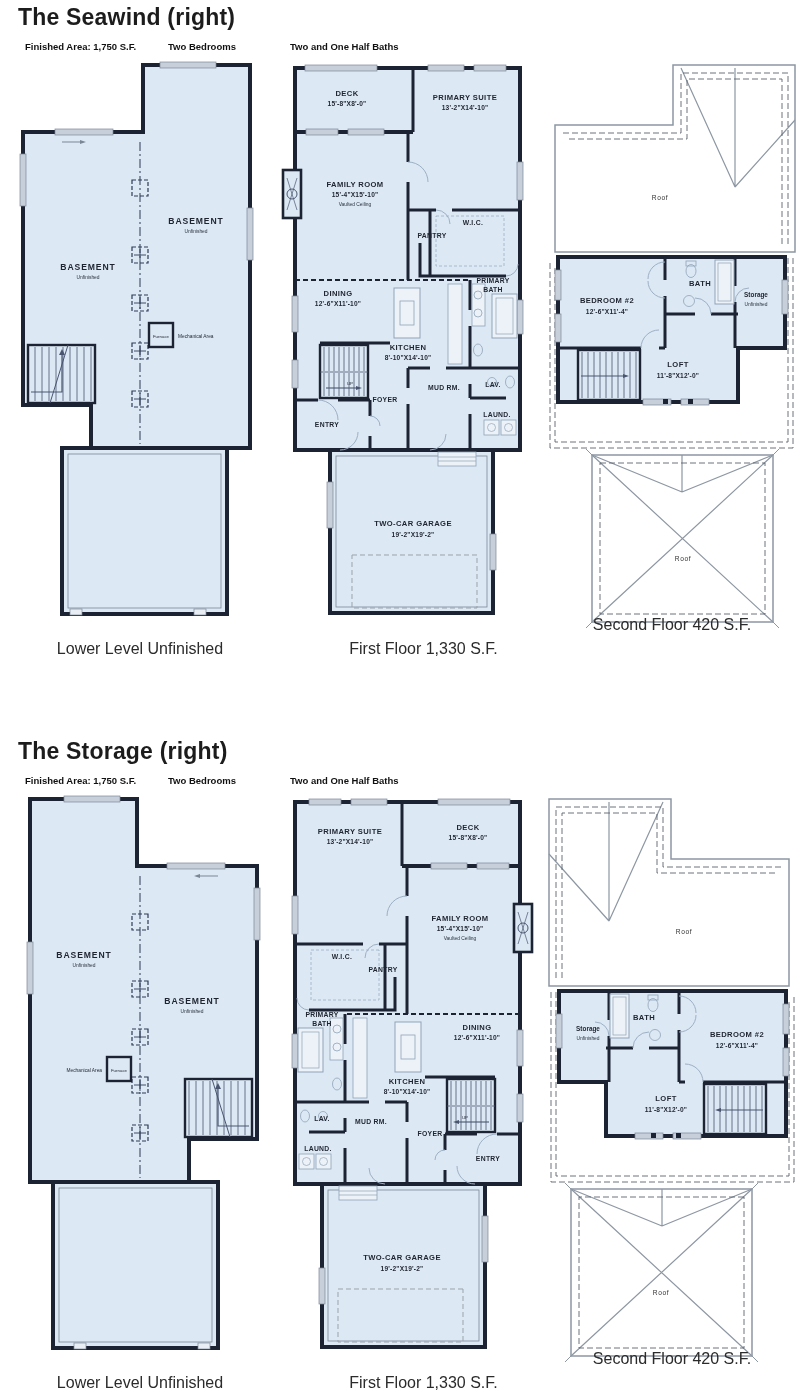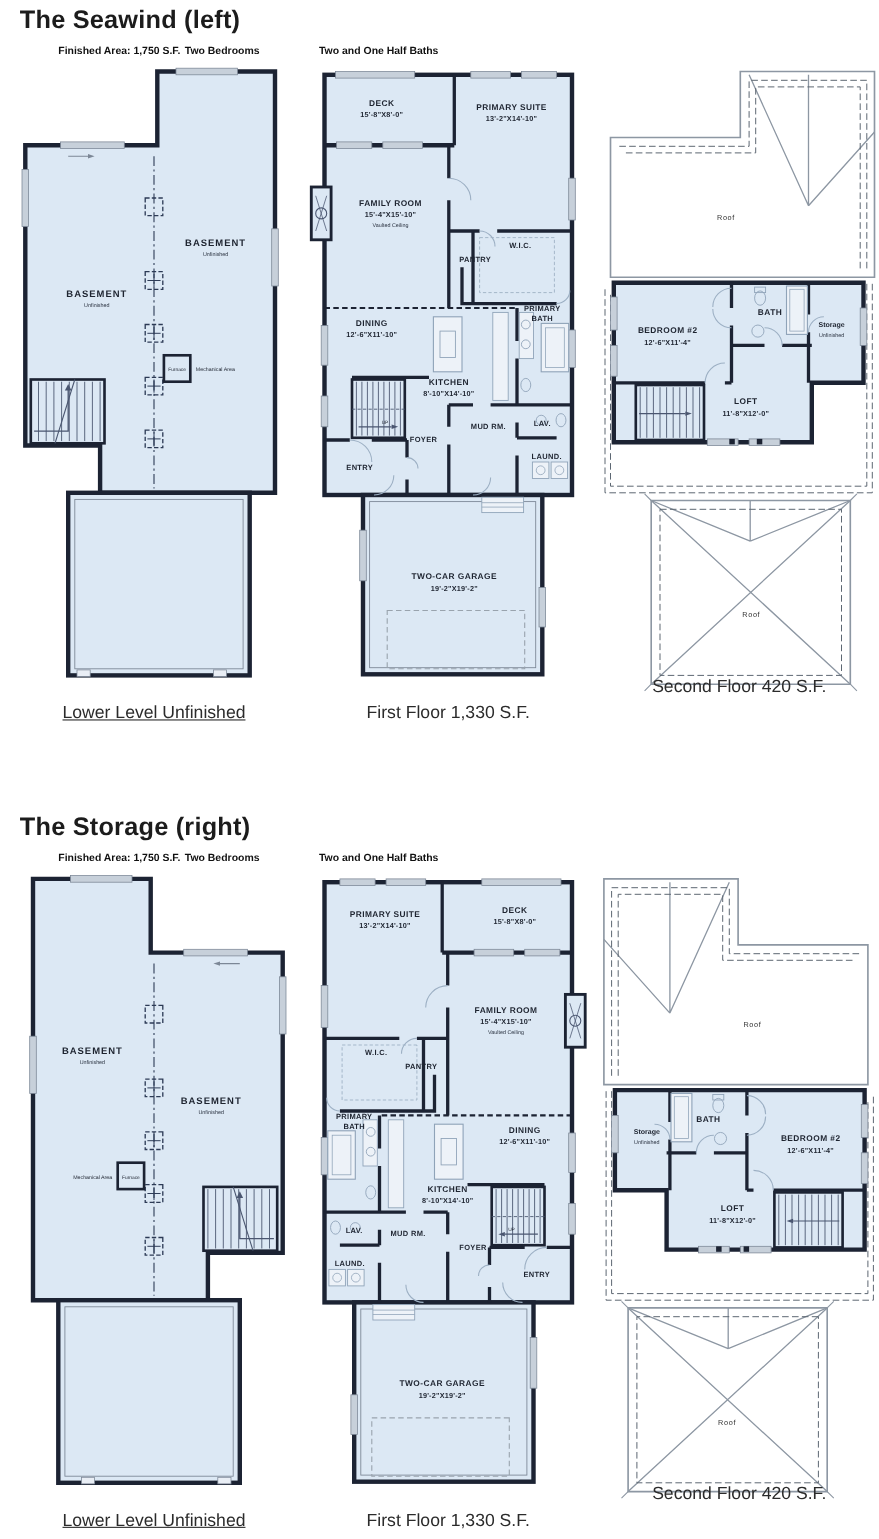--- a/index.html
+++ b/index.html
@@ -11,33 +11,33 @@
   .sec-top{top:0;}
   .sec-bottom{top:734px;}
   .title{
     position:absolute;left:18px;top:4px;font-size:23px;font-weight:700;
     color:#1c1c1c;letter-spacing:.2px;
   }
   .stat{
     position:absolute;top:41px;font-size:9.5px;font-weight:700;color:#101010;
     white-space:nowrap;
   }
-  .stat-area{left:25px;margin-left:28px;}
+  .stat-area{left:25px;}
   .stat-bed{left:168px;}
   .stat-bath{left:290px;}
   .plan{position:absolute;top:58px;}
   .plan-lower{left:10px;}
   .plan-first{left:280px;}
   .plan-second{left:545px;}
   .caption{
     position:absolute;text-align:center;font-size:16px;color:#2b2b2b;
     font-weight:400;white-space:nowrap;
   }
-  .cap-lower{left:10px;width:260px;top:640px;text-decoration:underline;}
-  .cap-first{left:280px;width:255px;top:640px;}
+  .cap-lower{left:10px;width:260px;top:640px;}
+  .cap-first{left:296px;width:255px;top:640px;}
   .cap-second{left:545px;width:254px;top:616px;}
 
   svg text{font-family:"Liberation Sans",sans-serif;fill:#1e2430;}
   .room{font-size:7.6px;font-weight:700;letter-spacing:.4px;text-anchor:middle;}
   .room-lg{font-size:8.6px;font-weight:700;letter-spacing:.9px;text-anchor:middle;}
   .room-sm{font-size:6.8px;font-weight:700;letter-spacing:.3px;text-anchor:middle;}
   .dims{font-size:6.6px;font-weight:700;letter-spacing:.2px;text-anchor:middle;}
   .tiny{font-size:4.9px;font-weight:400;text-anchor:middle;fill:#2a3240;}
   .micro{font-size:4.4px;font-weight:400;text-anchor:middle;}
   .micro-start{font-size:4.8px;font-weight:400;text-anchor:start;}
@@ -172,21 +172,21 @@
   <path d="M47,397 L228,564 M228,397 L47,564" stroke="#8d97a3" stroke-width="1.2" fill="none"></path>
   <path d="M137,397 V434 M47,397 L137,434 M228,397 L137,434" stroke="#8d97a3" stroke-width="1.2" fill="none"></path>
   <rect x="55" y="405" width="165" height="151" fill="none" stroke="#5b6570" stroke-width="0.9" stroke-dasharray="6 3"></rect>
   <path d="M47,397 L41,391 M228,397 L234,391 M47,564 L41,570 M228,564 L234,570" stroke="#8d97a3" stroke-width="1" fill="none"></path>
 </g>
 
 </defs>
 </svg>
 
 <div class="section sec-top">
-  <div class="title">The Seawind (left)</div>
+  <div class="title">The Seawind (right)</div>
   <div class="stat stat-area">Finished Area: 1,750 S.F.</div>
   <div class="stat stat-bed">Two Bedrooms</div>
   <div class="stat stat-bath">Two and One Half Baths</div>
 
   <svg class="plan plan-lower" width="260" height="570" viewBox="0 0 260 570">
     <use href="#g-lower"></use>
     <g>
       <text class="room-lg" x="78" y="212">BASEMENT</text>
       <text class="tiny" x="78" y="221">Unfinished</text>
       <text class="room-lg" x="186" y="166">BASEMENT</text>

